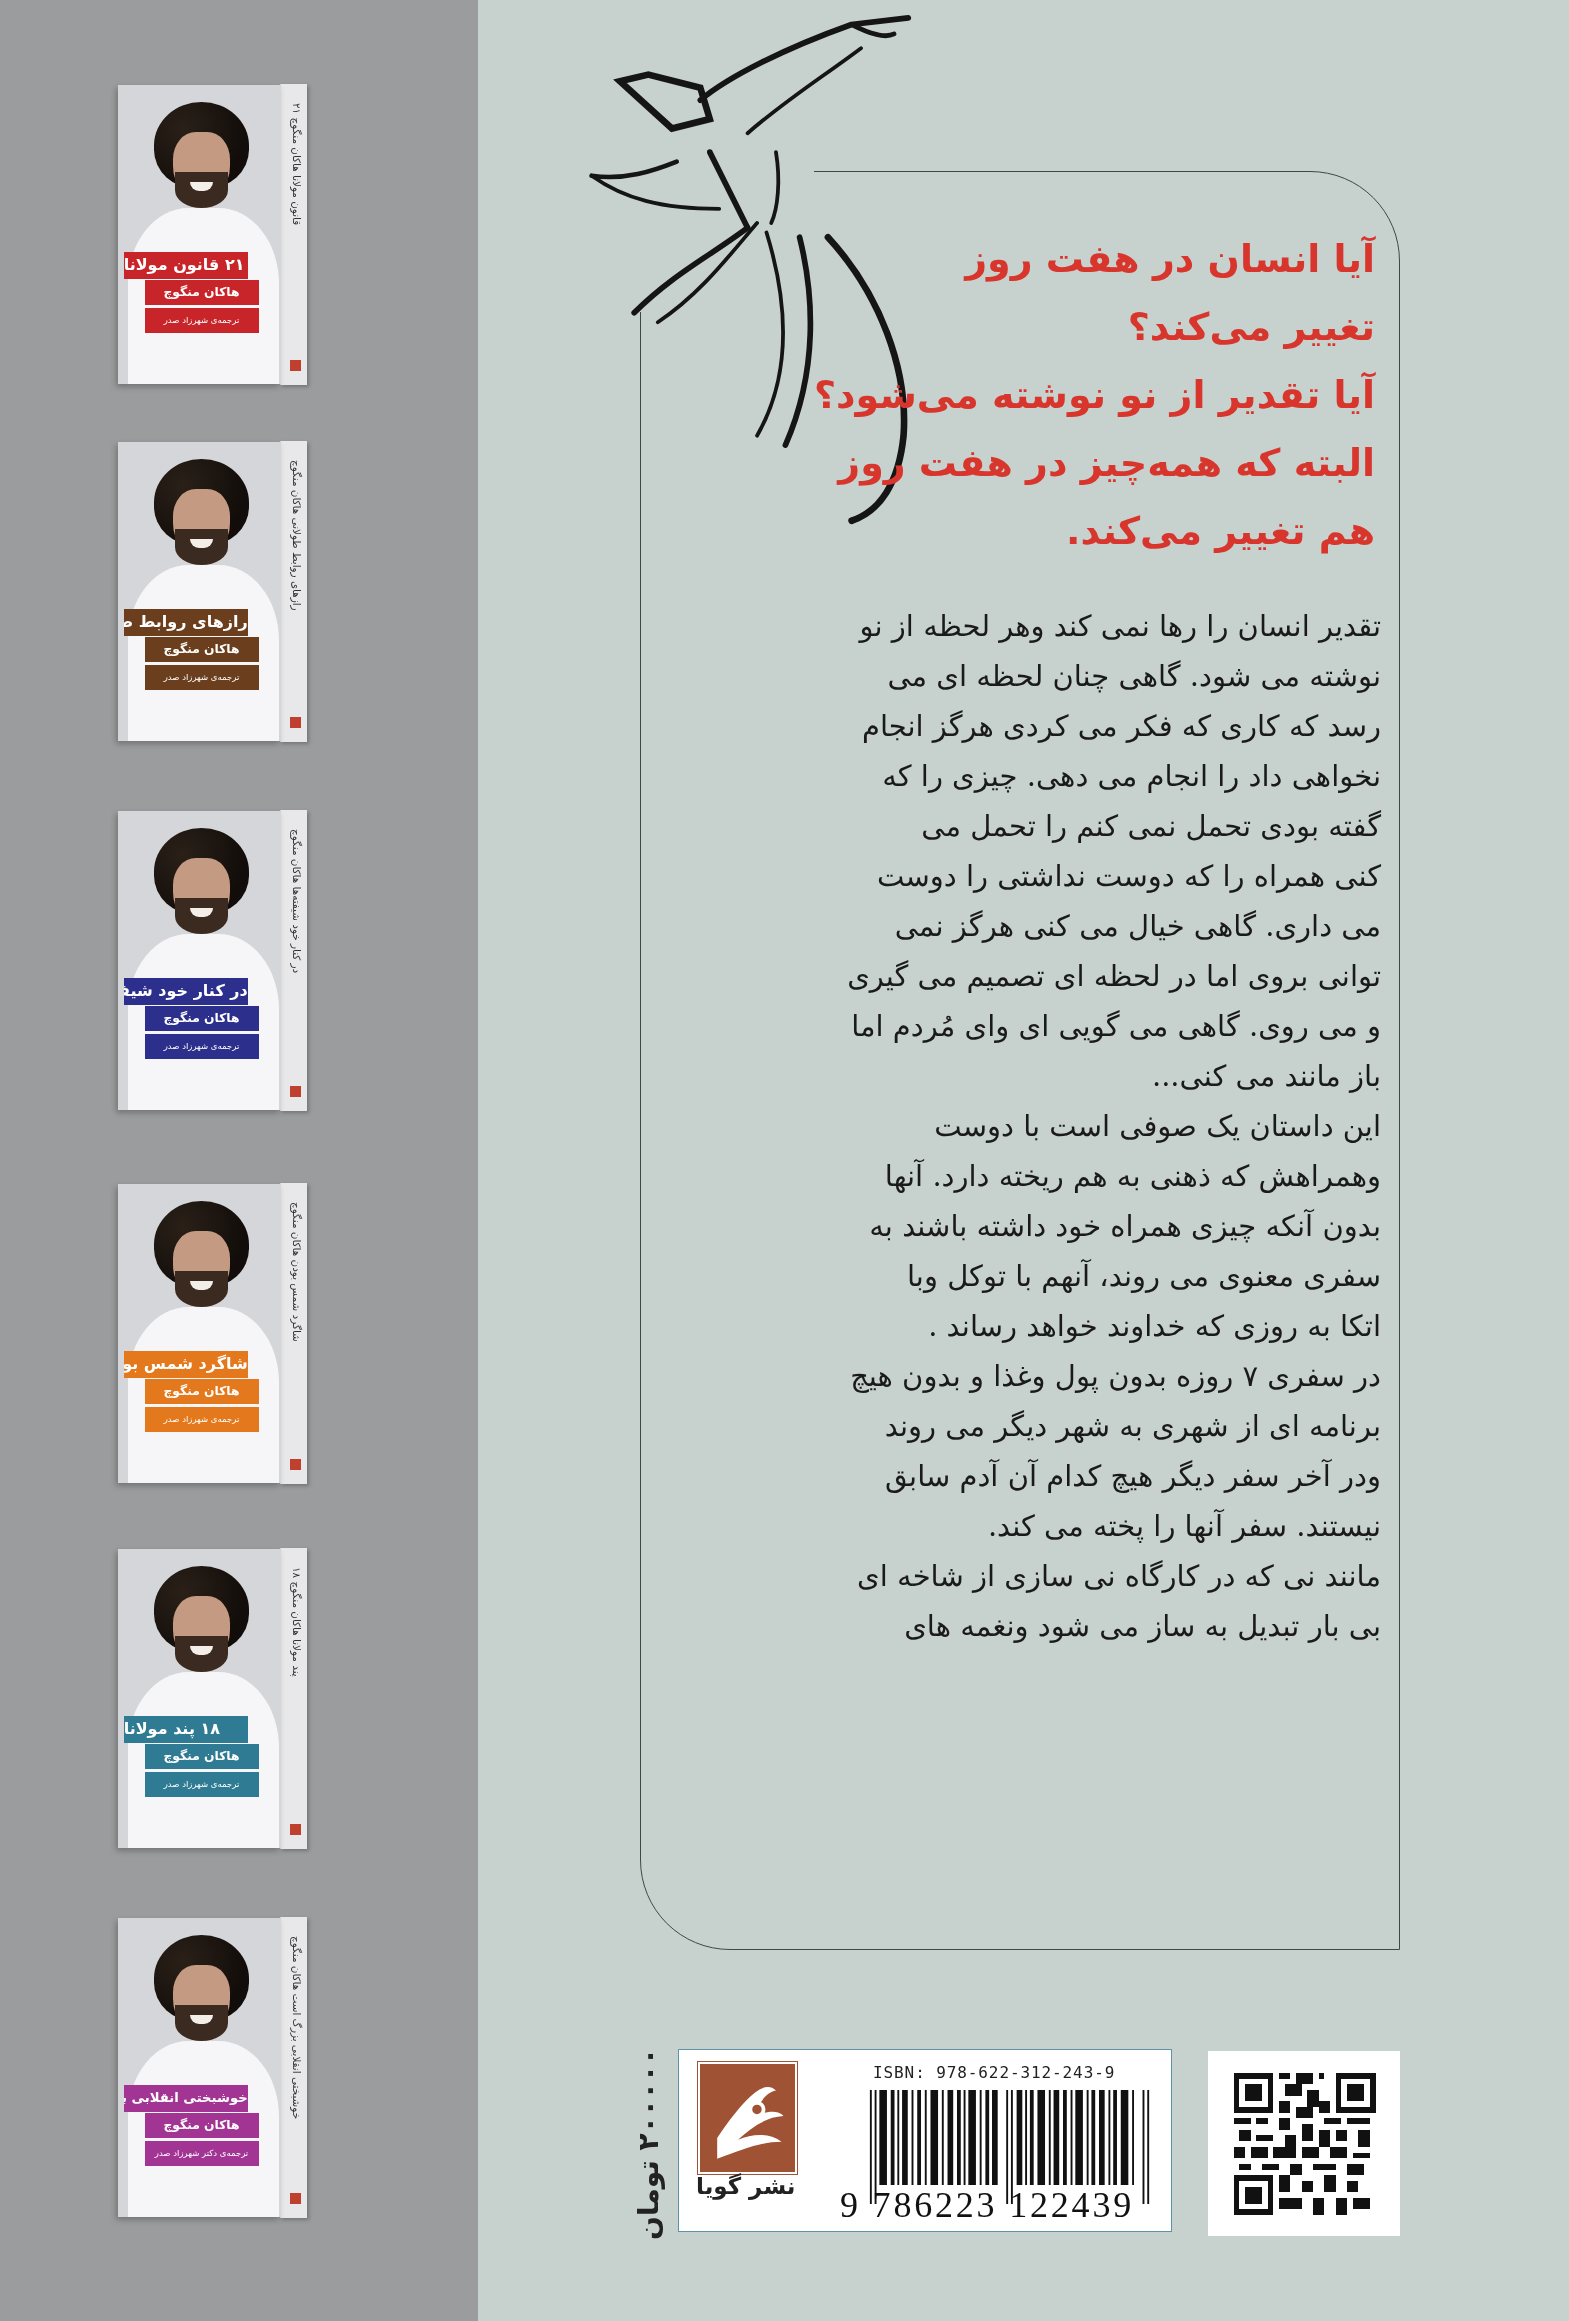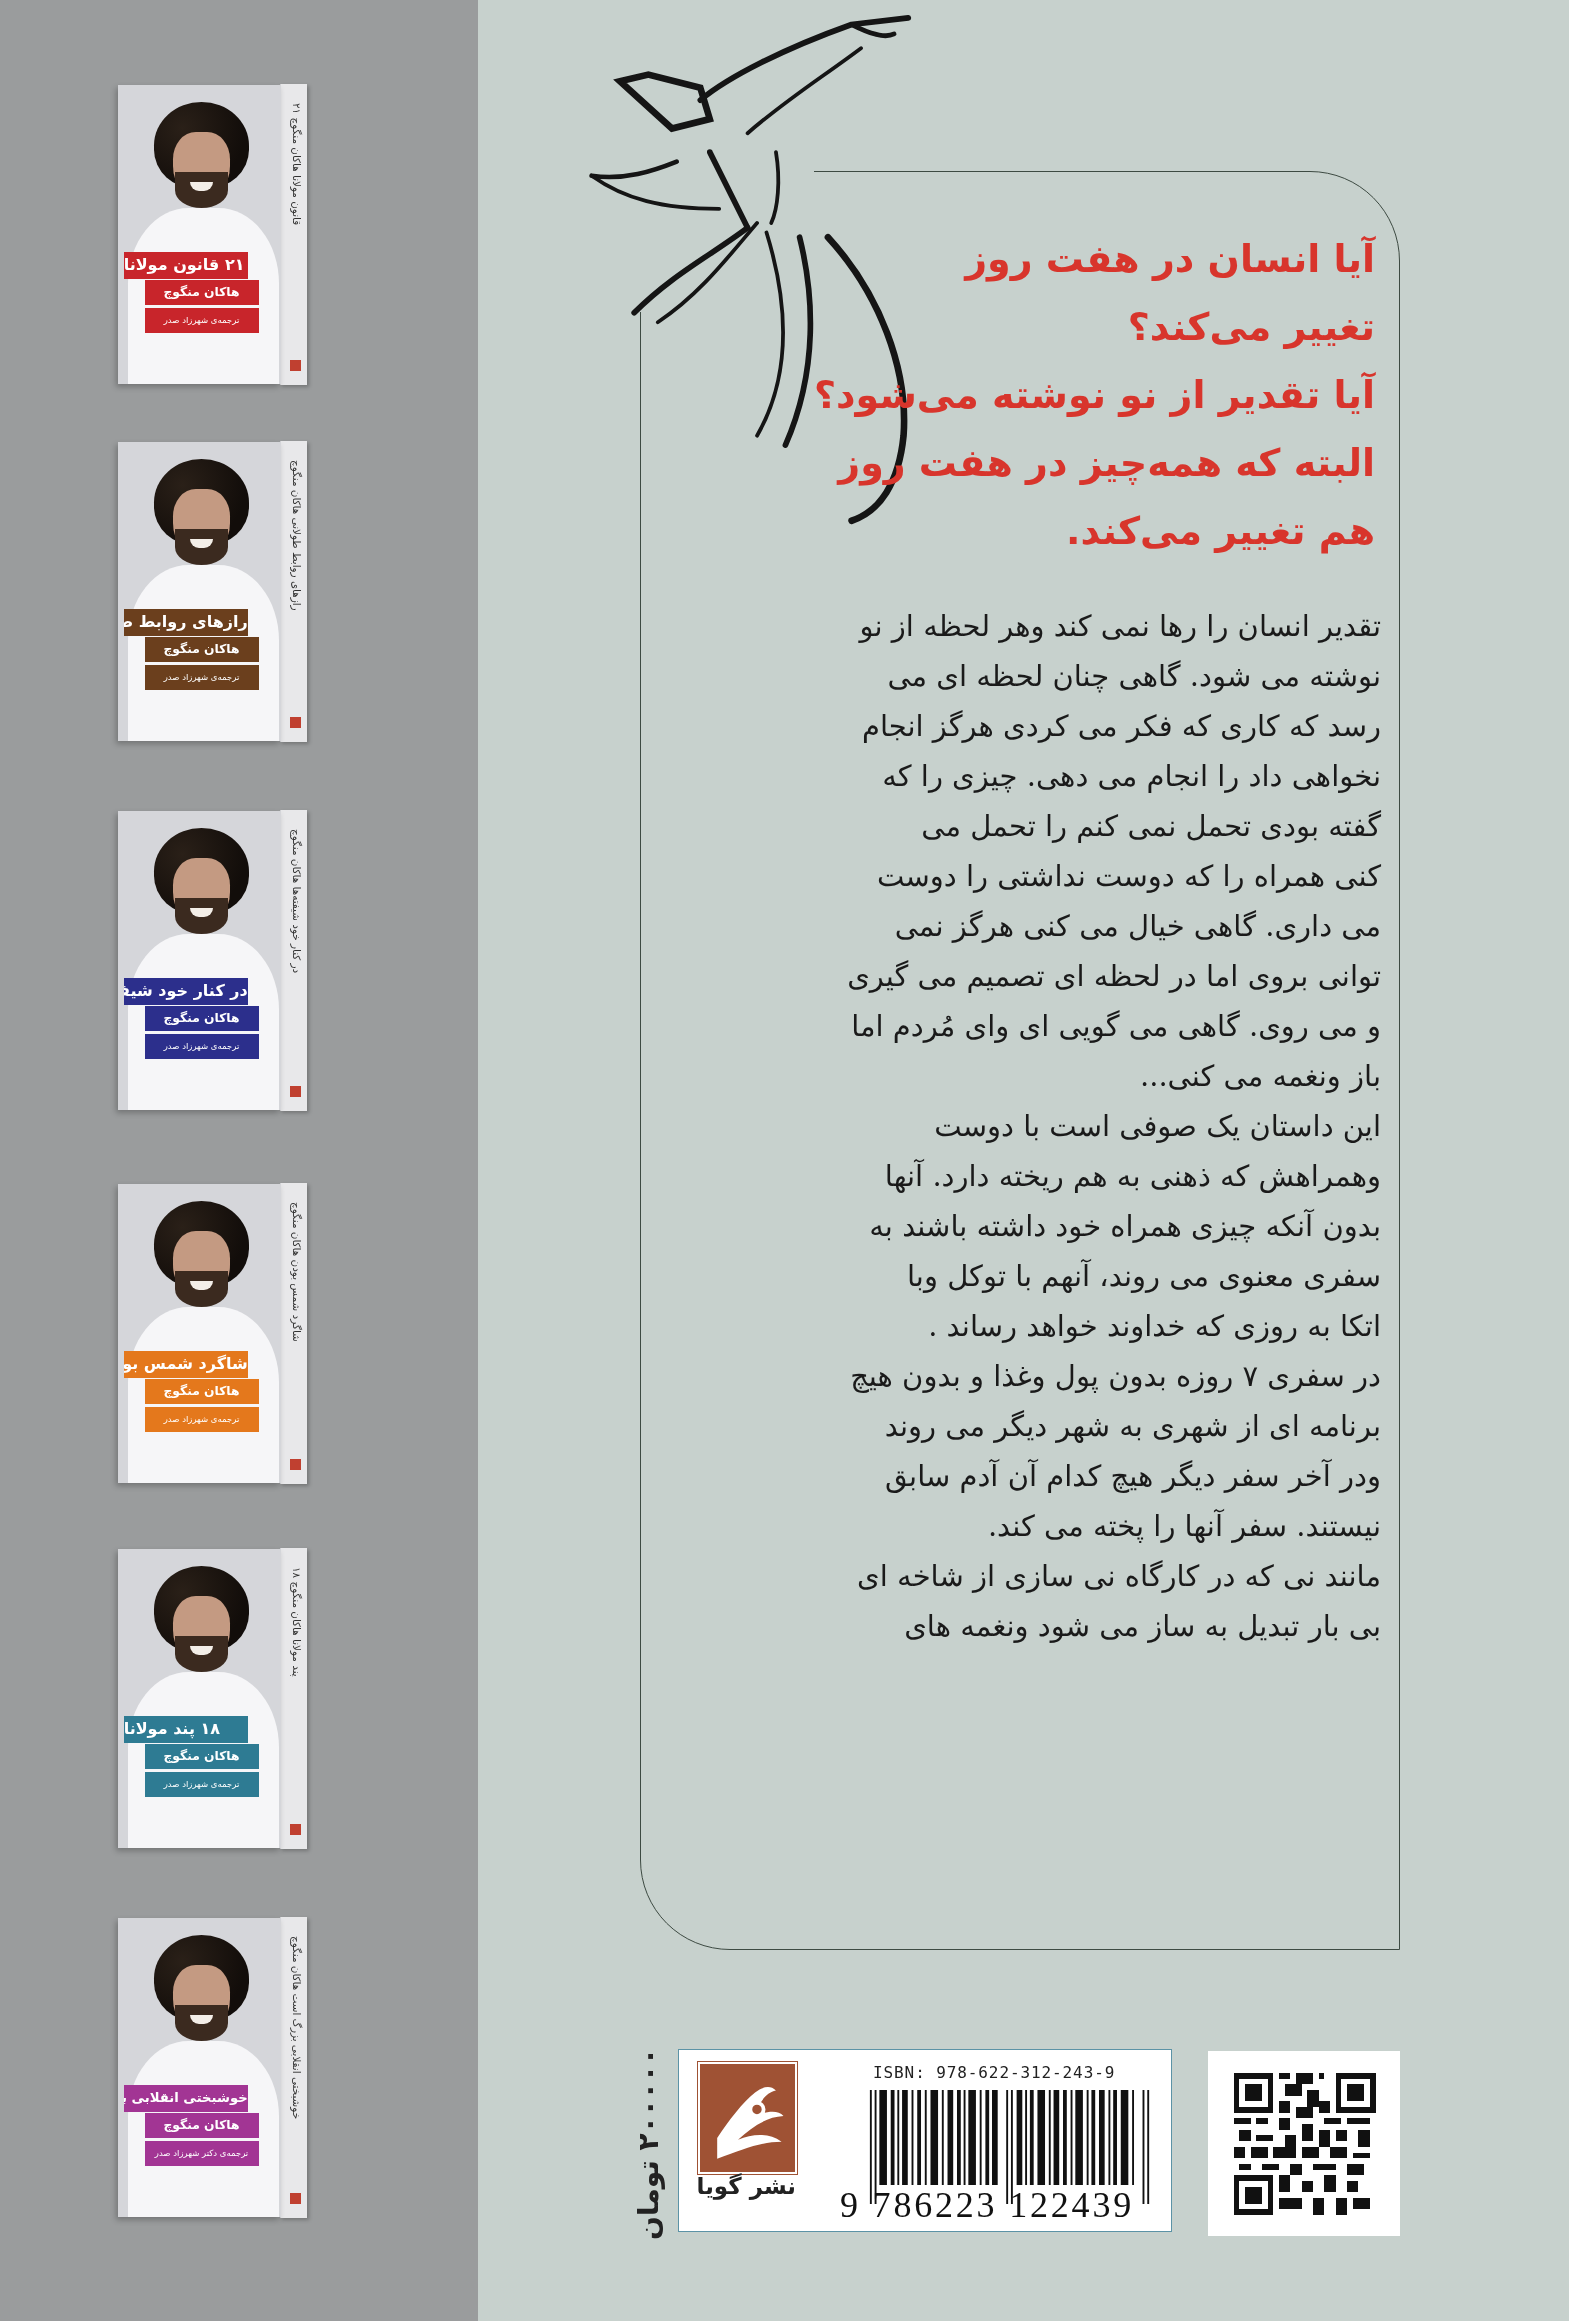--- a/index.html
+++ b/index.html
@@ -34,21 +34,21 @@
   .headline div{white-space:nowrap;}
 
   .body-text{position:absolute;left:662px;top:601px;width:719px;direction:rtl;text-align:justify;text-align-last:right;color:#1a1a1a;font-size:29px;line-height:50px;font-family:"DejaVu Serif",serif;}
   .body-text .ln{display:block;white-space:nowrap;text-align:left;}
 
   
   .qr-box{position:absolute;left:1208px;top:2051px;width:192px;height:185px;background:#fff;}
   .qr{position:absolute;left:24px;top:22px;width:145px;height:142px;}
   .isbn-box{position:absolute;left:678px;top:2049px;width:494px;height:183px;background:#fff;border:1.9px solid #5c93a6;box-sizing:border-box;}
   .logo{position:absolute;left:19px;top:12.3px;width:95px;height:108px;background:#9f5234;border:2.8px solid #fff;outline:1.9px solid #9f5234;}
-  .logo-label{position:absolute;left:17px;top:123px;width:100px;text-align:right;font-size:23px;font-weight:bold;color:#222;direction:rtl;}
+  .logo-label{position:absolute;left:17px;top:123px;width:100px;text-align:left;font-size:23px;font-weight:bold;color:#222;direction:rtl;}
   .isbn-text{position:absolute;left:194px;top:13.2px;font-family:"DejaVu Sans Mono",monospace;font-size:16px;color:#222;letter-spacing:0.9px;}
   .barcode{position:absolute;left:189px;top:40px;width:284px;height:114px;}
   .barcode-digits{position:absolute;left:161px;top:134px;font-family:Liberation Serif, serif;font-size:36px;color:#111;letter-spacing:2.8px;white-space:nowrap;}
   .price{position:absolute;left:632px;top:2044px;width:38px;height:199px;writing-mode:vertical-rl;transform:rotate(180deg);font-size:28px;font-weight:bold;color:#222;direction:rtl;text-align:center;white-space:nowrap;}
 </style>
 </head>
 <body>
 
 <div class="left-strip"></div>
 <div class="right-bg"></div>
@@ -188,21 +188,21 @@
 <div class="body-text">
   <span class="ln">تقدیر انسان را رها نمی کند وهر لحظه از نو</span>
   <span class="ln">نوشته می شود. گاهی چنان لحظه ای می</span>
   <span class="ln">رسد که کاری که فکر می کردی هرگز انجام</span>
   <span class="ln">نخواهی داد را انجام می دهی. چیزی را که</span>
   <span class="ln">گفته بودی تحمل نمی کنم را تحمل می</span>
   <span class="ln">کنی همراه را که دوست نداشتی را دوست</span>
   <span class="ln">می داری. گاهی خیال می کنی هرگز نمی</span>
   <span class="ln">توانی بروی اما در لحظه ای تصمیم می گیری</span>
   <span class="ln">و می روی. گاهی می گویی ای وای مُردم اما</span>
-  <span class="ln">باز ونغمه می کنی...</span>
+  <span class="ln">باز مانند می کنی...</span>
   <span class="ln">این داستان یک صوفی است با دوست</span>
   <span class="ln">وهمراهش که ذهنی به هم ریخته دارد. آنها</span>
   <span class="ln">بدون آنکه چیزی همراه خود داشته باشند به</span>
   <span class="ln">سفری معنوی می روند، آنهم با توکل وبا</span>
   <span class="ln">اتکا به روزی که خداوند خواهد رساند .</span>
   <span class="ln">در سفری ۷ روزه بدون پول وغذا و بدون هیچ</span>
   <span class="ln">برنامه ای از شهری به شهر دیگر می روند</span>
   <span class="ln">ودر آخر سفر دیگر هیچ کدام آن آدم سابق</span>
   <span class="ln">نیستند. سفر آنها را پخته می کند.</span>
   <span class="ln">مانند نی که در کارگاه نی سازی از شاخه ای</span>

